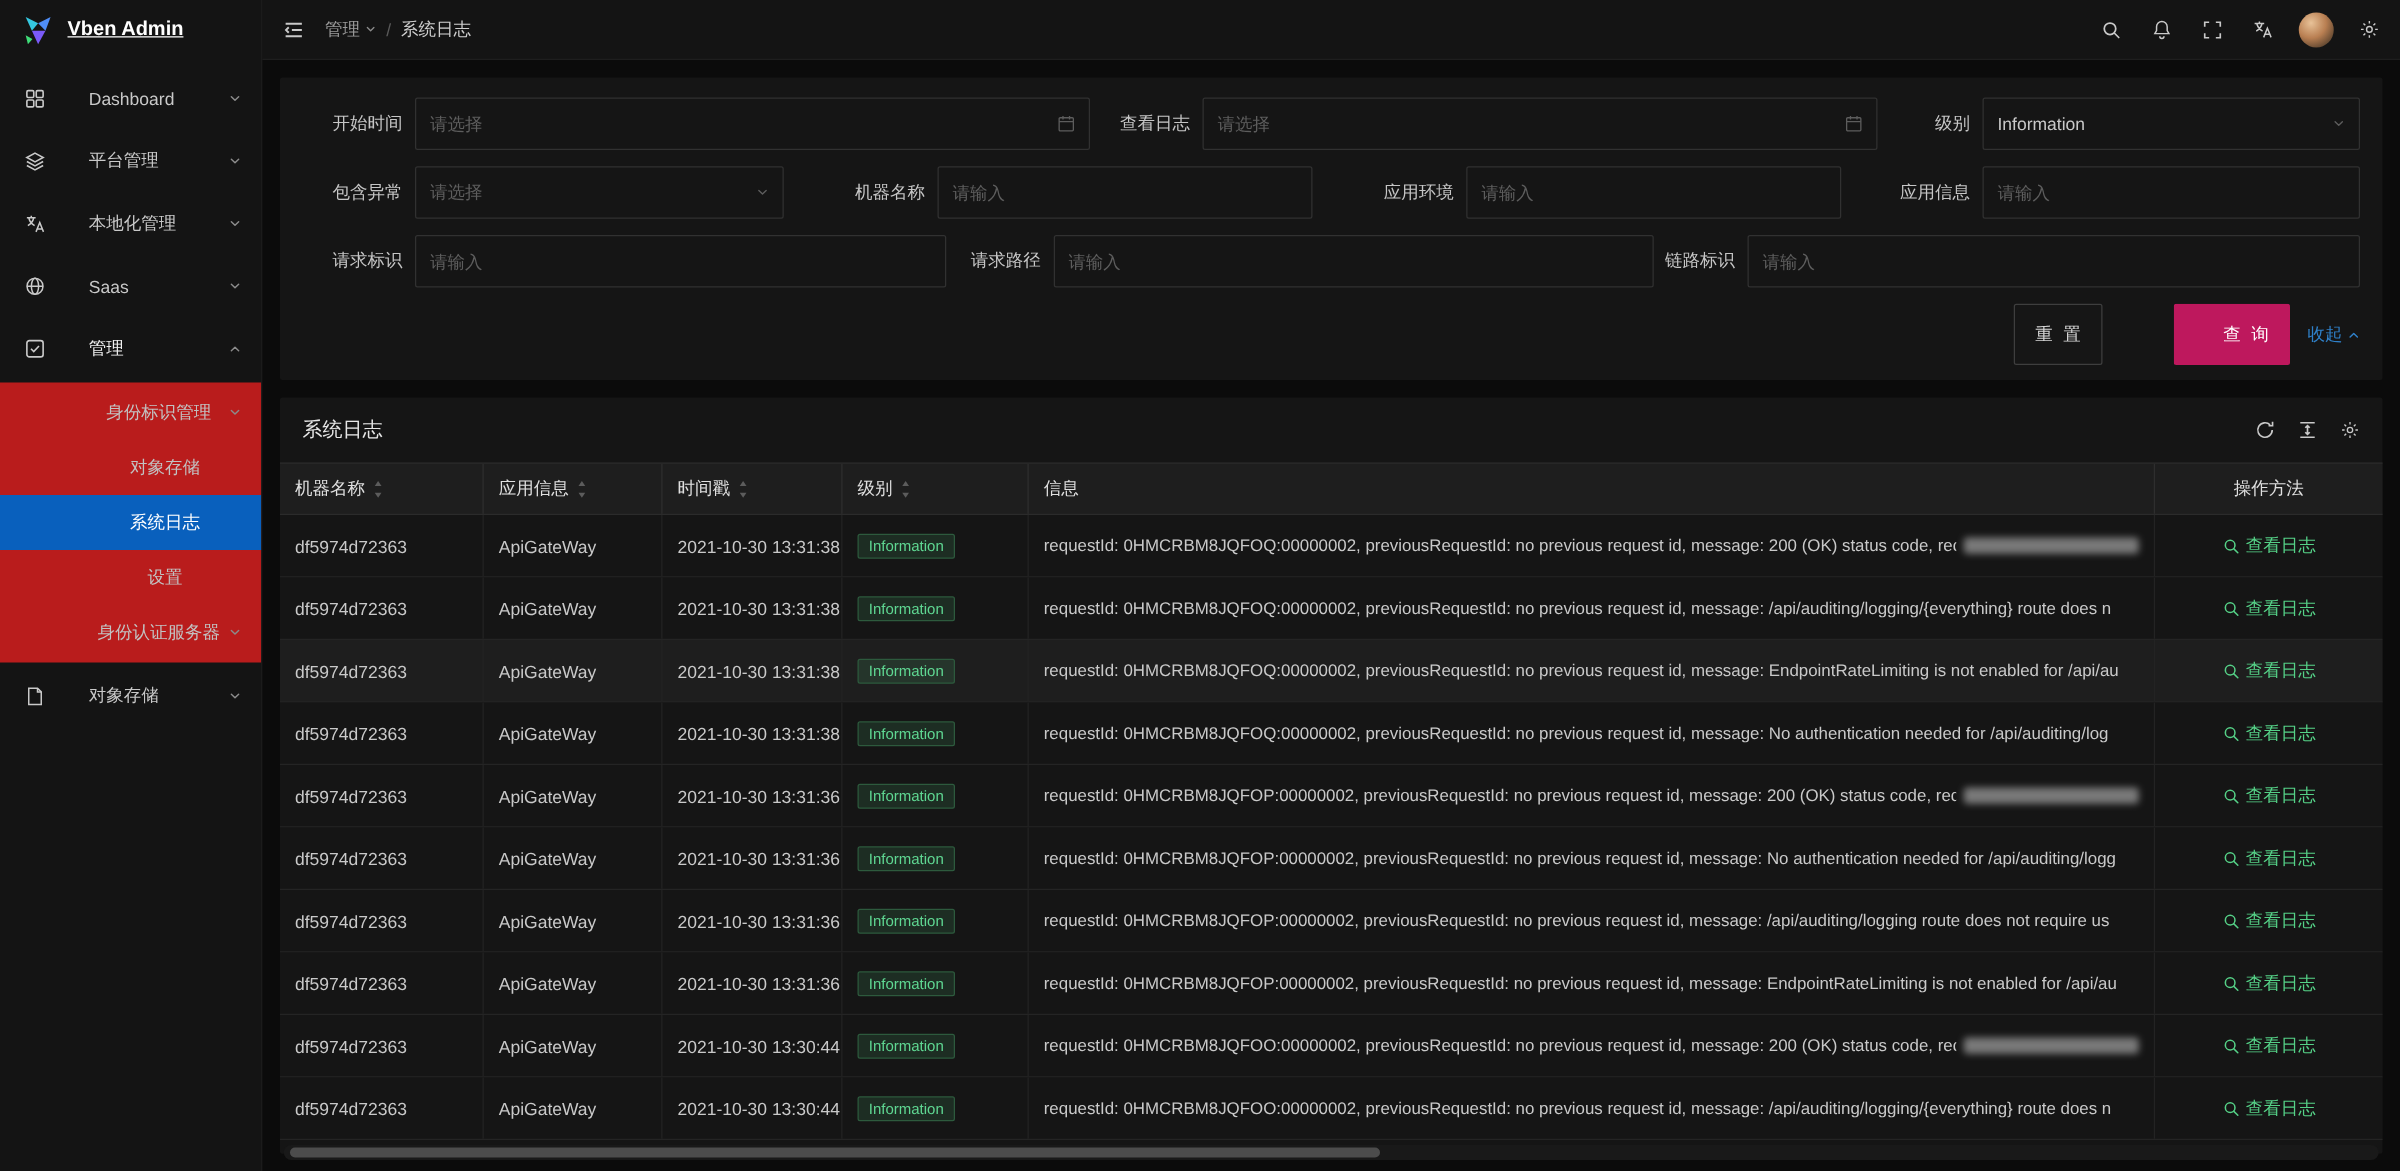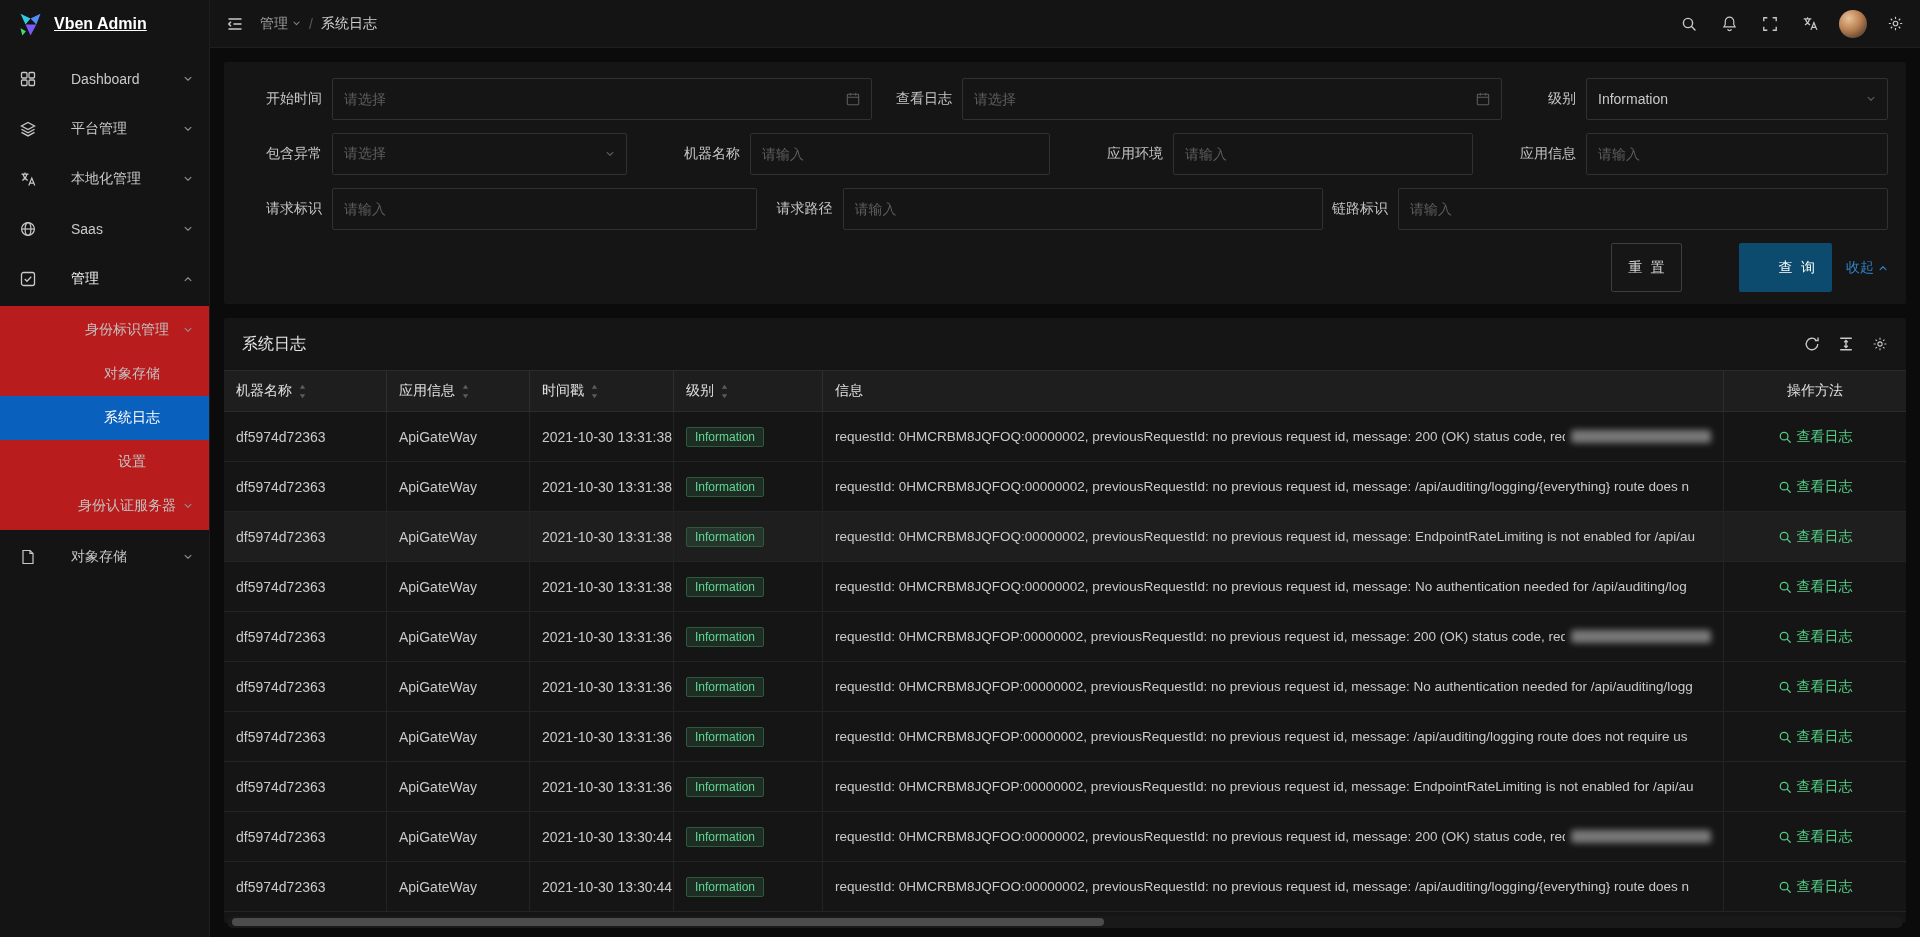--- a/index.html
+++ b/index.html
@@ -55,21 +55,21 @@
   .push-right { margin-left:auto; }
   .f-control { display:flex; align-items:center; height:42px; background:#151515; border:1px solid #313131; border-radius:2px; padding:0 11px;justify-content:space-between; }
   .f-text { flex:1; min-width:0; background:transparent; border:none; outline:none; color:#c9c9c9; font:inherit; }
   .f-text::placeholder { color:#5d5d5d; }
   .suffix-icon { color:#5d5d5d; margin-left:8px; display:flex; flex:none; }
   .select-value { flex:1; color:#c9c9c9; white-space:nowrap; overflow:hidden; }
   .select-placeholder { flex:1; color:#5d5d5d; white-space:nowrap; overflow:hidden; }
   .f-actions { display:flex; align-items:center; justify-content:flex-end; gap:10px; margin-top:3px; }
   .btn { height:49px; padding:0 16px; border-radius:2px; font-size:14px; cursor:pointer; display:flex; align-items:center; border:1px solid transparent; font-family:Liberation Mono, monospace;margin-left:47px; }
   .btn-default { background:#161616; border-color:#3e3e3e; color:#d6d6d6; }
-  .btn-primary { background:#0c4a6e; color:#fff;padding-left:39px; }
+  .btn-primary { background:#be185d; color:#fff;padding-left:39px; }
   .link-collapse { color:#2f80c9; display:flex; align-items:center; gap:4px; cursor:pointer; margin-left:4px; }
   .link-collapse .up svg { transform:rotate(180deg); }
 
   
   .table-panel { flex:1; min-height:0; display:flex; flex-direction:column; padding-bottom:4px; }
   .panel-head { height:52px; flex:none; display:flex; align-items:center; justify-content:space-between; padding:0 18px; }
   .panel-title { font-size:16px; font-weight:500; color:#e6e6e6; }
   .toolbar { display:flex; align-items:center; gap:18px; color:#c9c9c9; }
   .toolbar > span { cursor:pointer; display:flex; }
 

